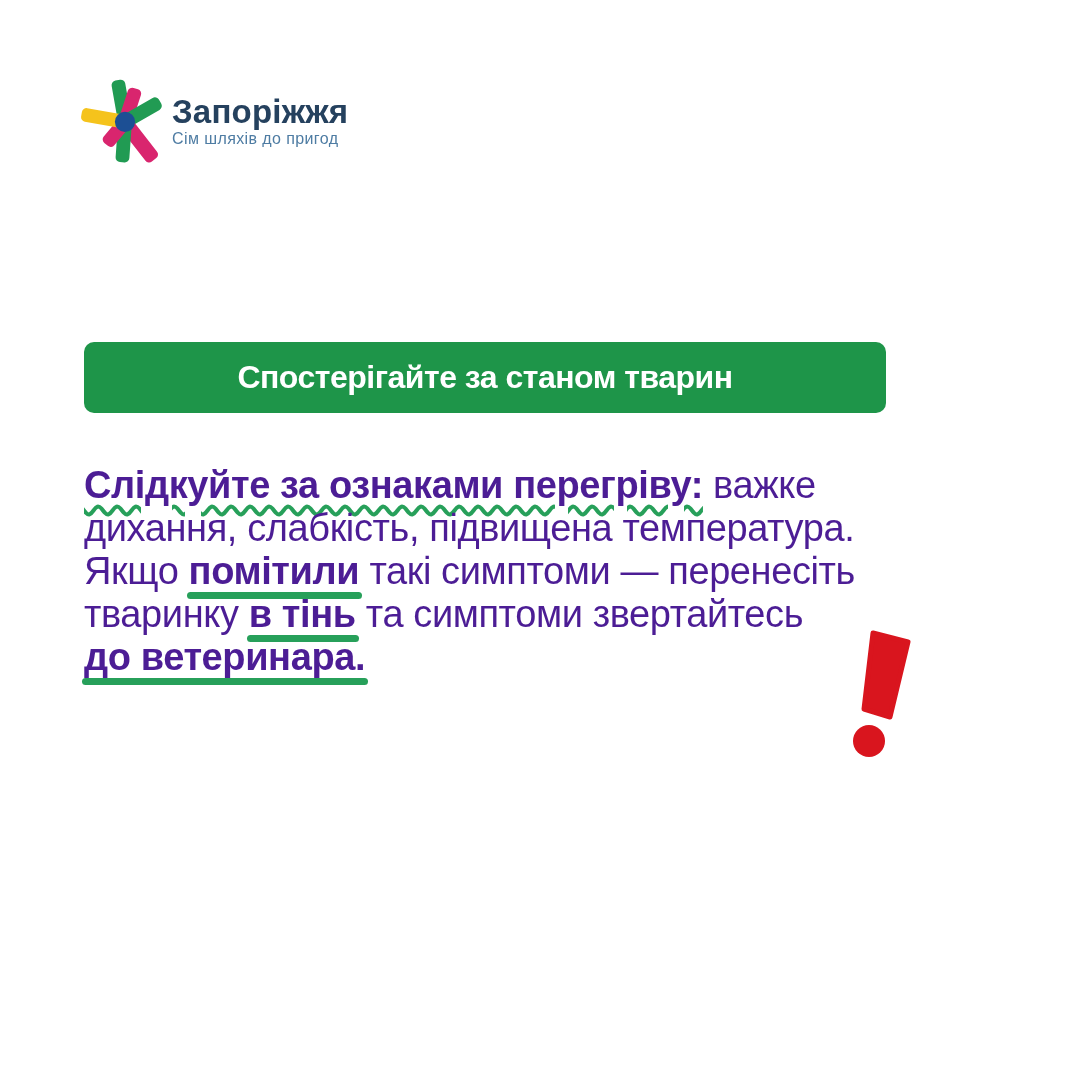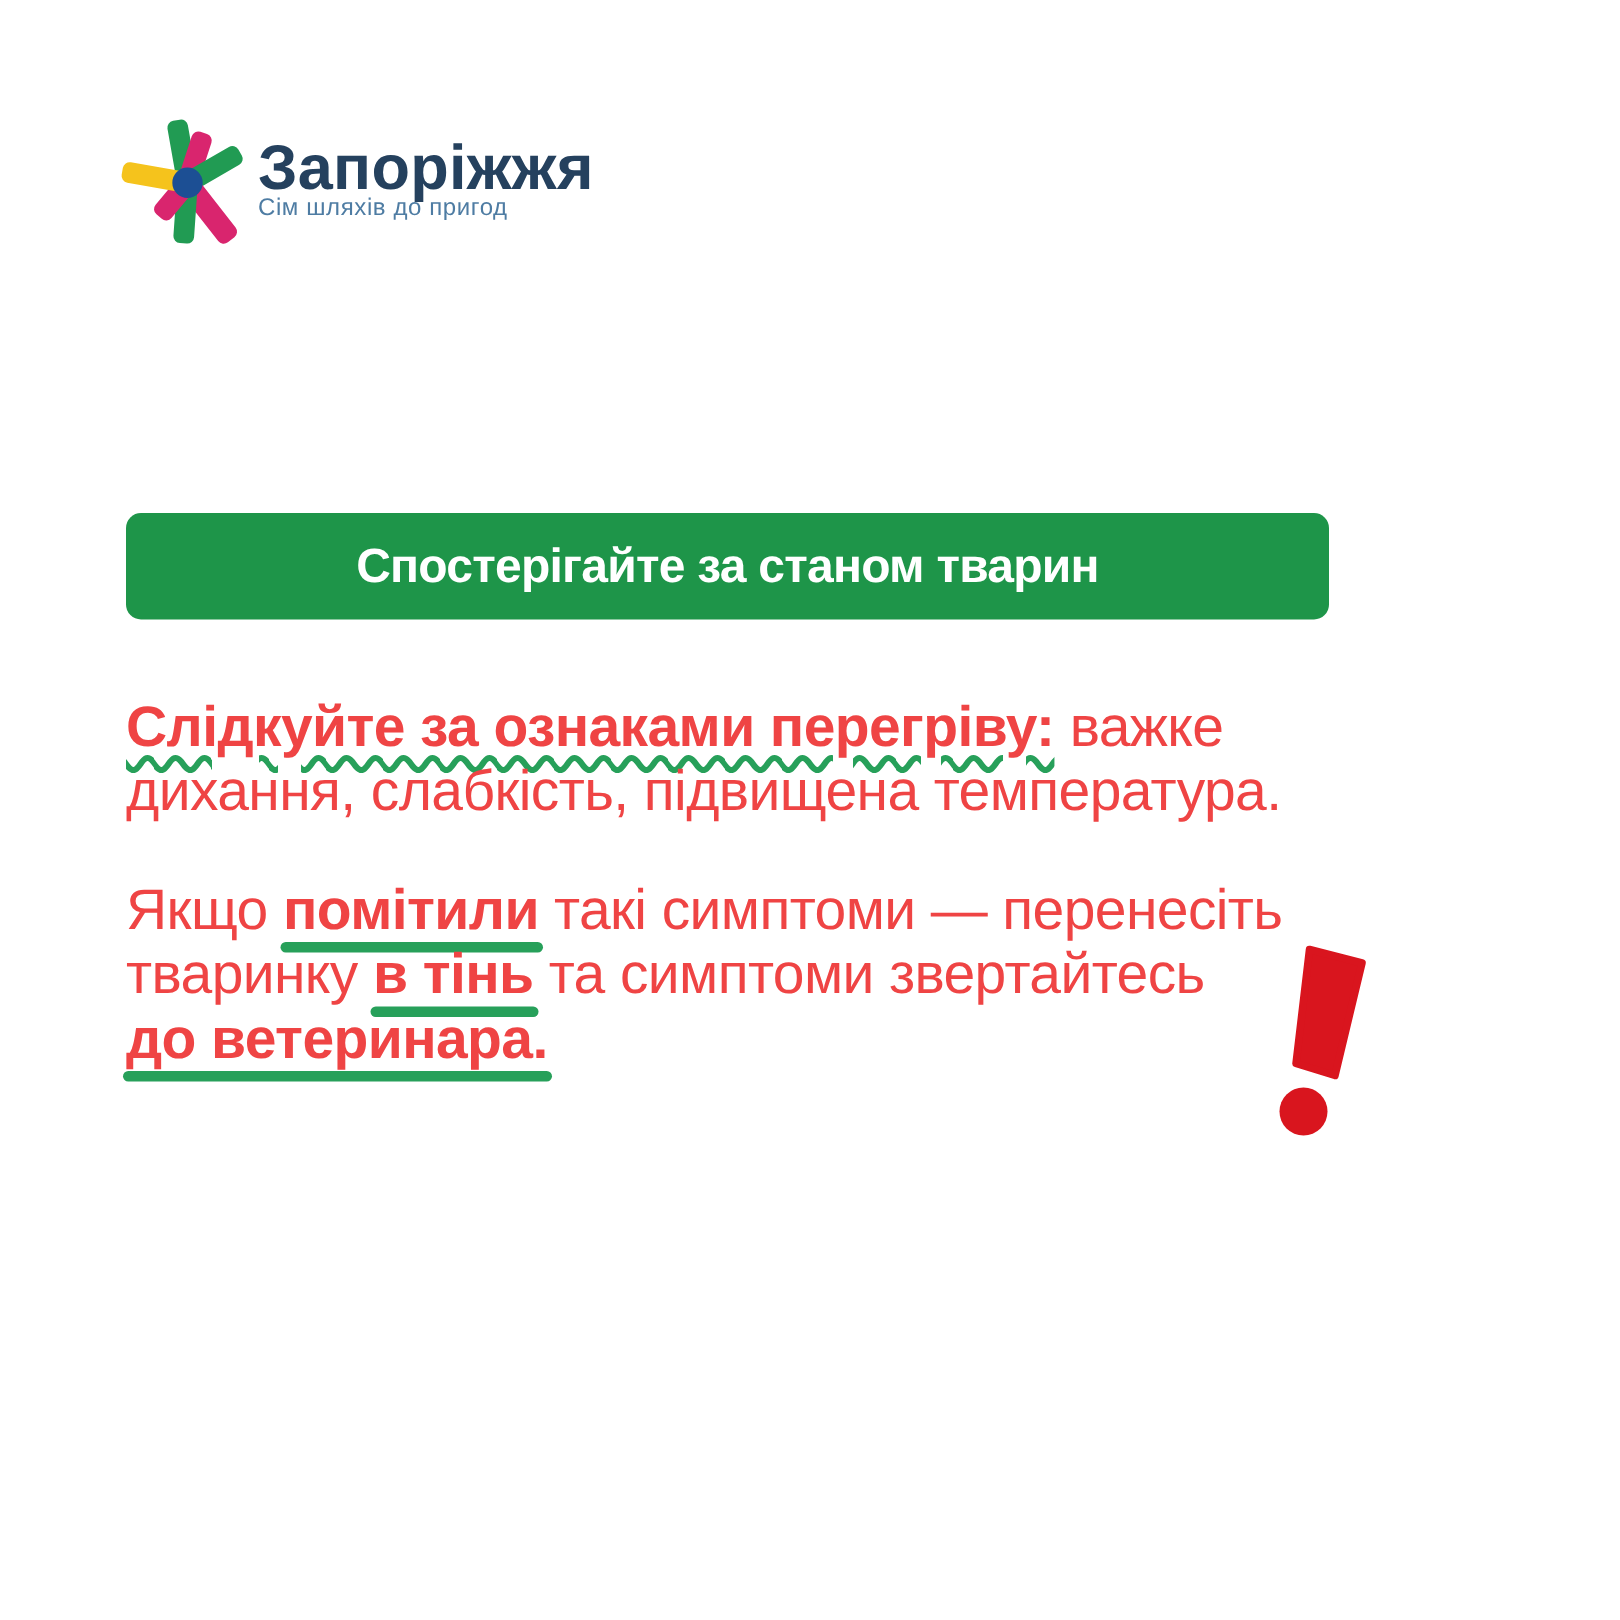--- a/index.html
+++ b/index.html
@@ -7,21 +7,21 @@
     position:relative; width:1080px; height:1080px;
     background:#ffffff; overflow:hidden;
     font-family:"Liberation Sans", sans-serif;
   }
 
   
   .logo { position:absolute; left:78px; top:70px; width:340px; height:100px; }
   .logo-icon { position:absolute; left:0; top:4px; width:94px; height:92px; }
   .logo-text { position:absolute; left:94px; top:26px; }
   .logo-name {
-    font-size:42px; font-weight:bold; color:#25415E; letter-spacing:0.2px;
+    font-size:33px; font-weight:bold; color:#25415E; letter-spacing:0.2px;
     line-height:32px; white-space:nowrap;
   }
   .logo-tagline {
     font-size:16px; color:#4E7CA3; letter-spacing:0.4px;
     margin-top:2px; white-space:nowrap;
   }
 
   
   .banner {
     position:absolute; left:84px; top:342px; width:802px; height:71px;
@@ -29,24 +29,24 @@
     display:flex; align-items:center; justify-content:center;
   }
   .banner-label {
     color:#ffffff; font-size:32px; font-weight:bold;
     letter-spacing:-0.5px; white-space:nowrap;
   }
 
   
   .body-text {
     position:absolute; left:84px; top:464px; width:920px;
-    font-size:38px; color:#ef4444; letter-spacing:-0.4px;
+    font-size:38px; color:#4c1d95; letter-spacing:-0.4px;
   }
   .line { line-height:43px; height:43px; white-space:nowrap; }
-  .p2 { margin-top:36px; }
+  .p2 { }
   .b { font-weight:bold; }
   .u-wavy {
     text-decoration-line:underline;
     text-decoration-style:wavy;
     text-decoration-color:#27A05A;
     text-decoration-thickness:3.5px;
     text-underline-offset:7px;
   }
   .u-solid { position:relative; display:inline-block; }
   .u-solid::after {

